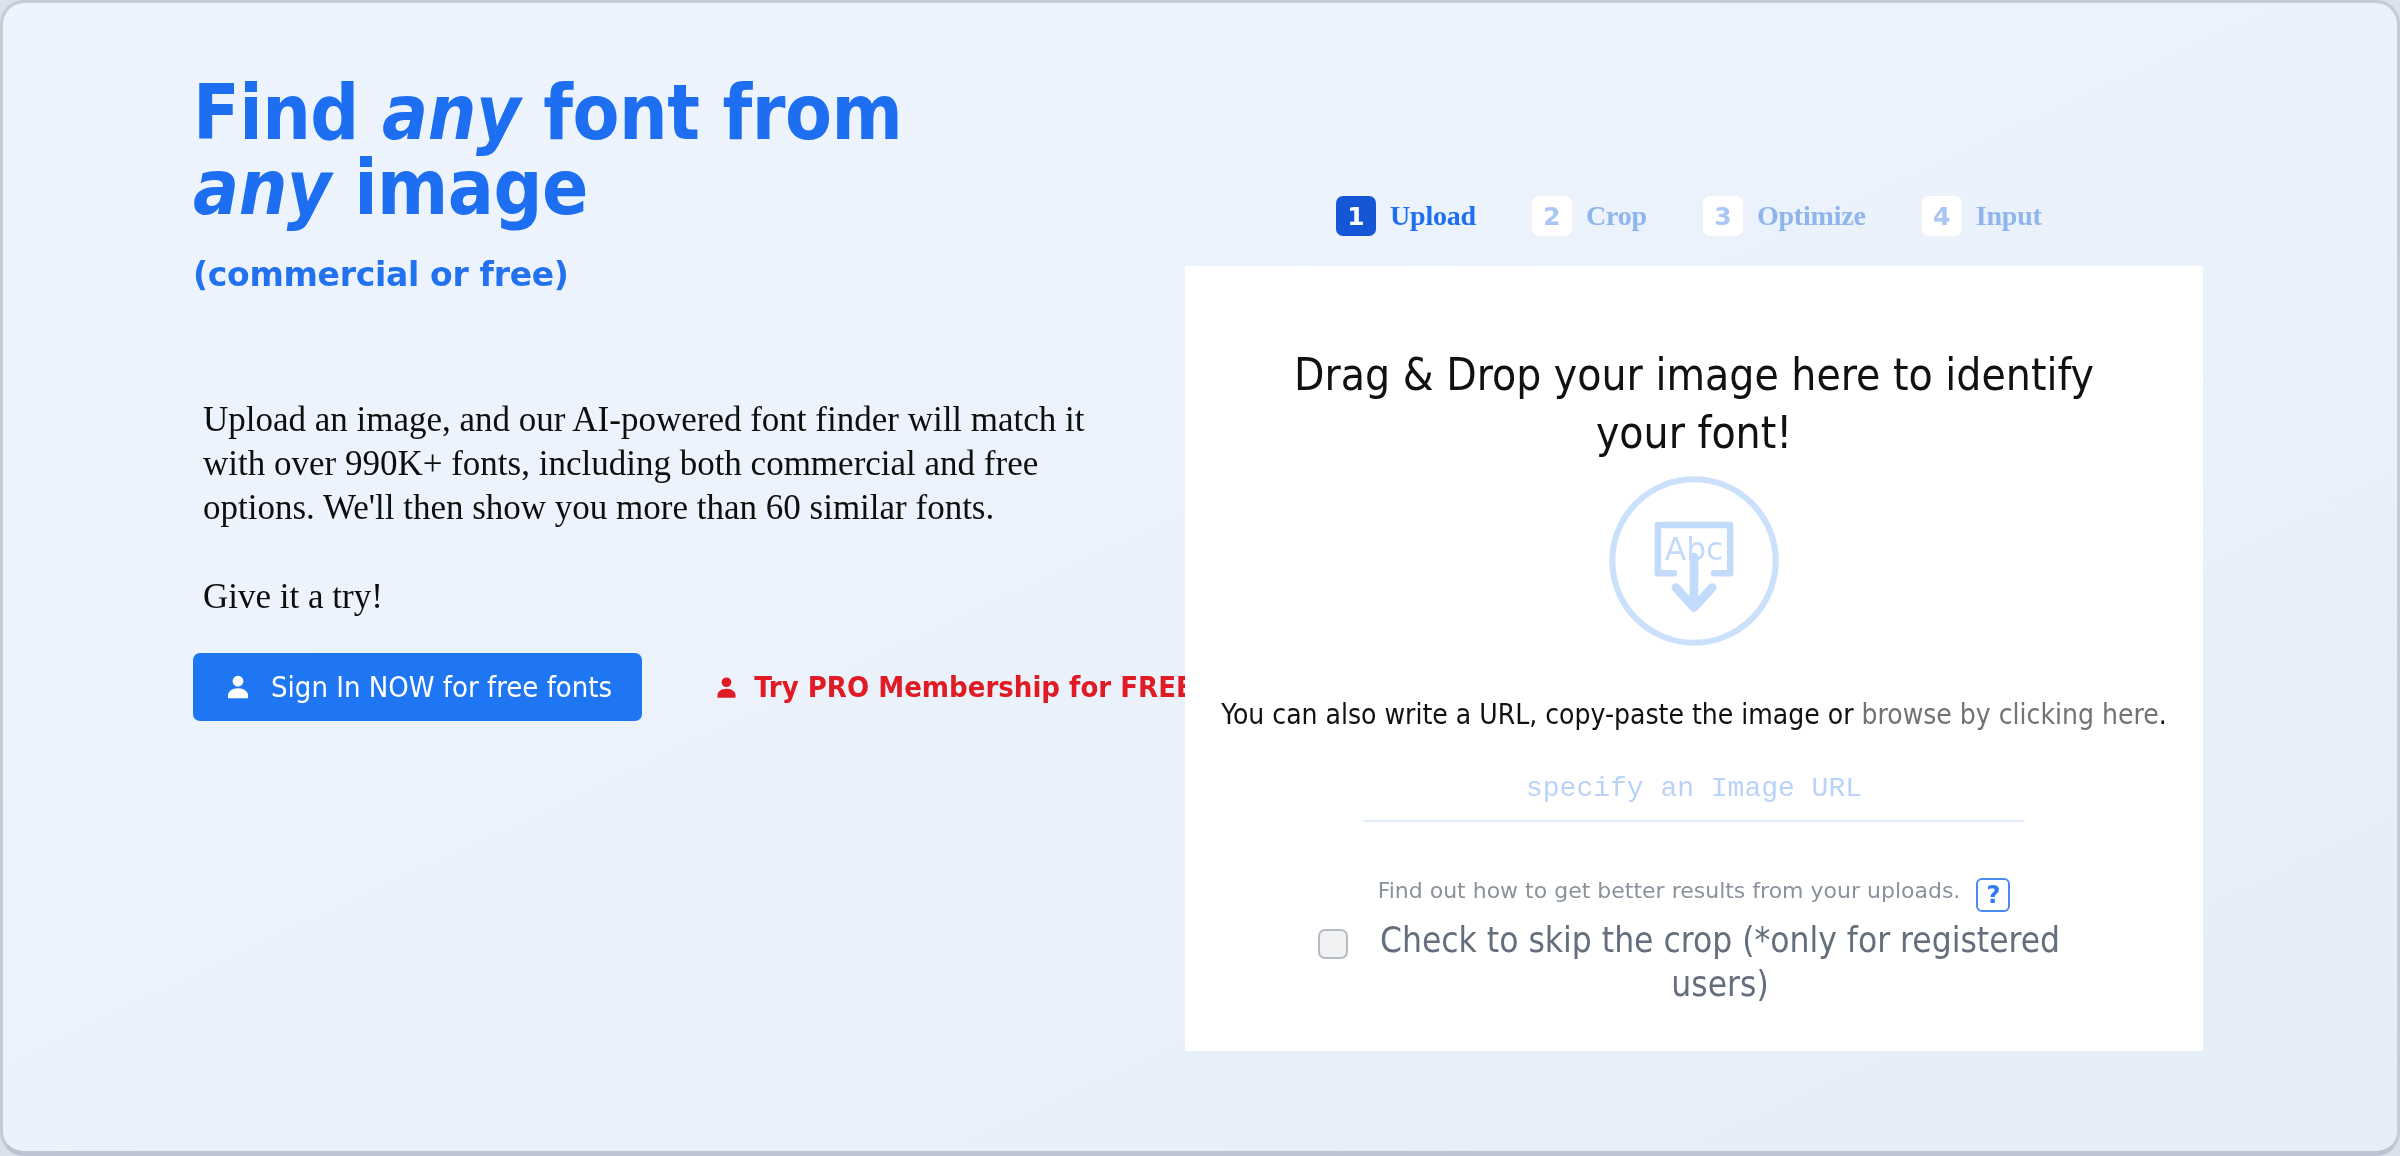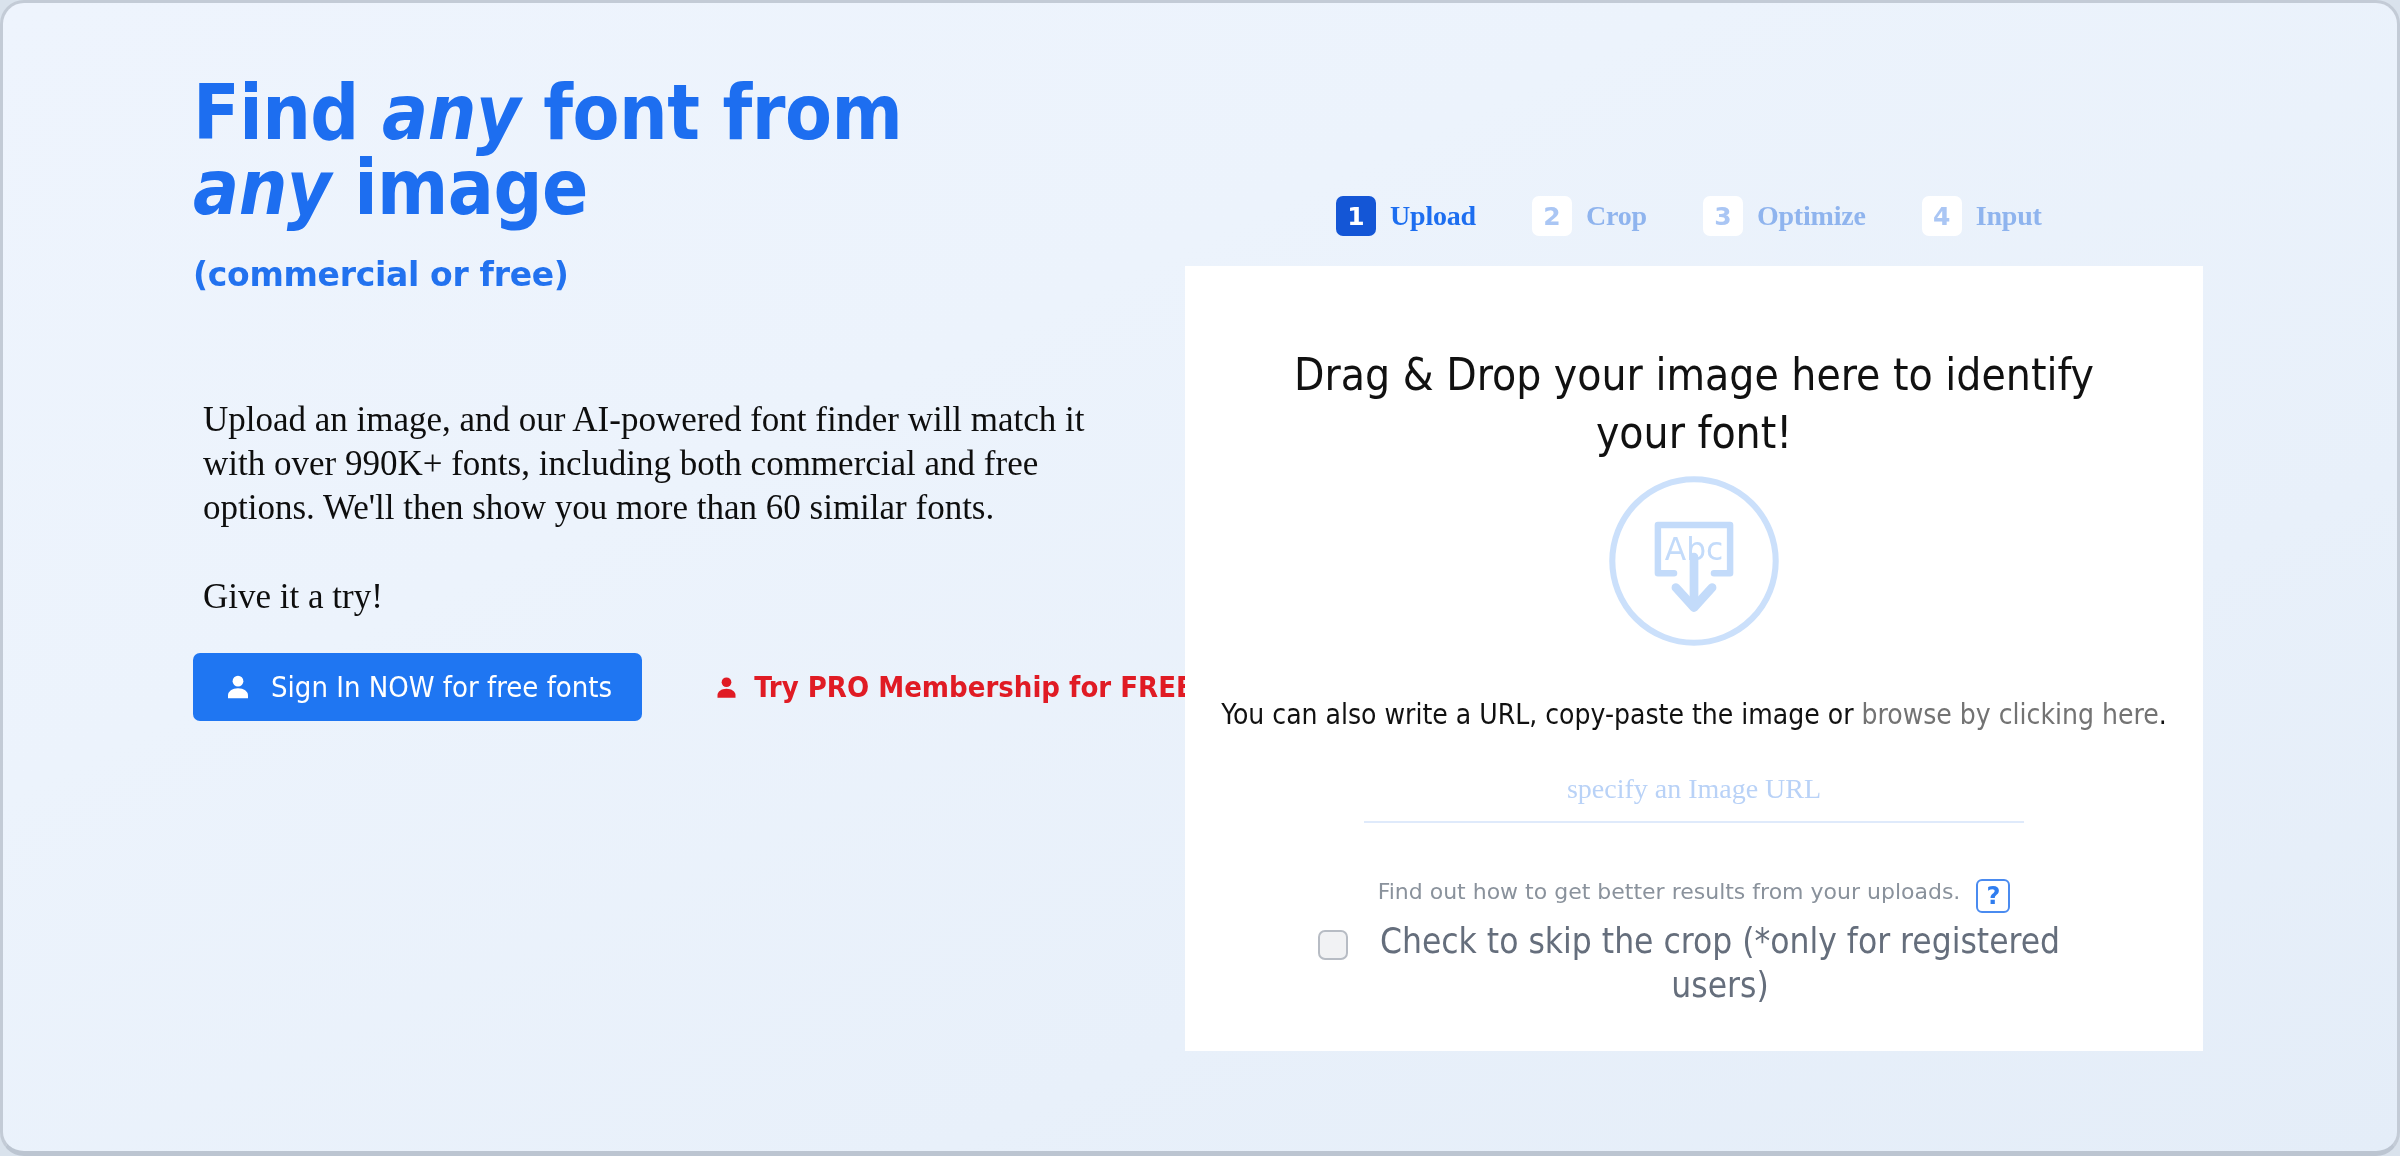--- a/index.html
+++ b/index.html
@@ -211,21 +211,21 @@
     width: 660px;
     border-bottom: 2px solid #dfeafb;
     padding-bottom: 10px;
   }
   #url-input {
     width: 100%;
     border: none;
     outline: none;
     background: transparent;
     text-align: center;
-    font-family: Liberation Serif, serif;
+    font-family: Liberation Mono, monospace;
     font-size: 28px;
     color: #737373;
     padding: 0 0 6px 0;
   }
   #url-input::placeholder {
     color: #b9d2f7;
     opacity: 1;
   }
 
   #help-row {

